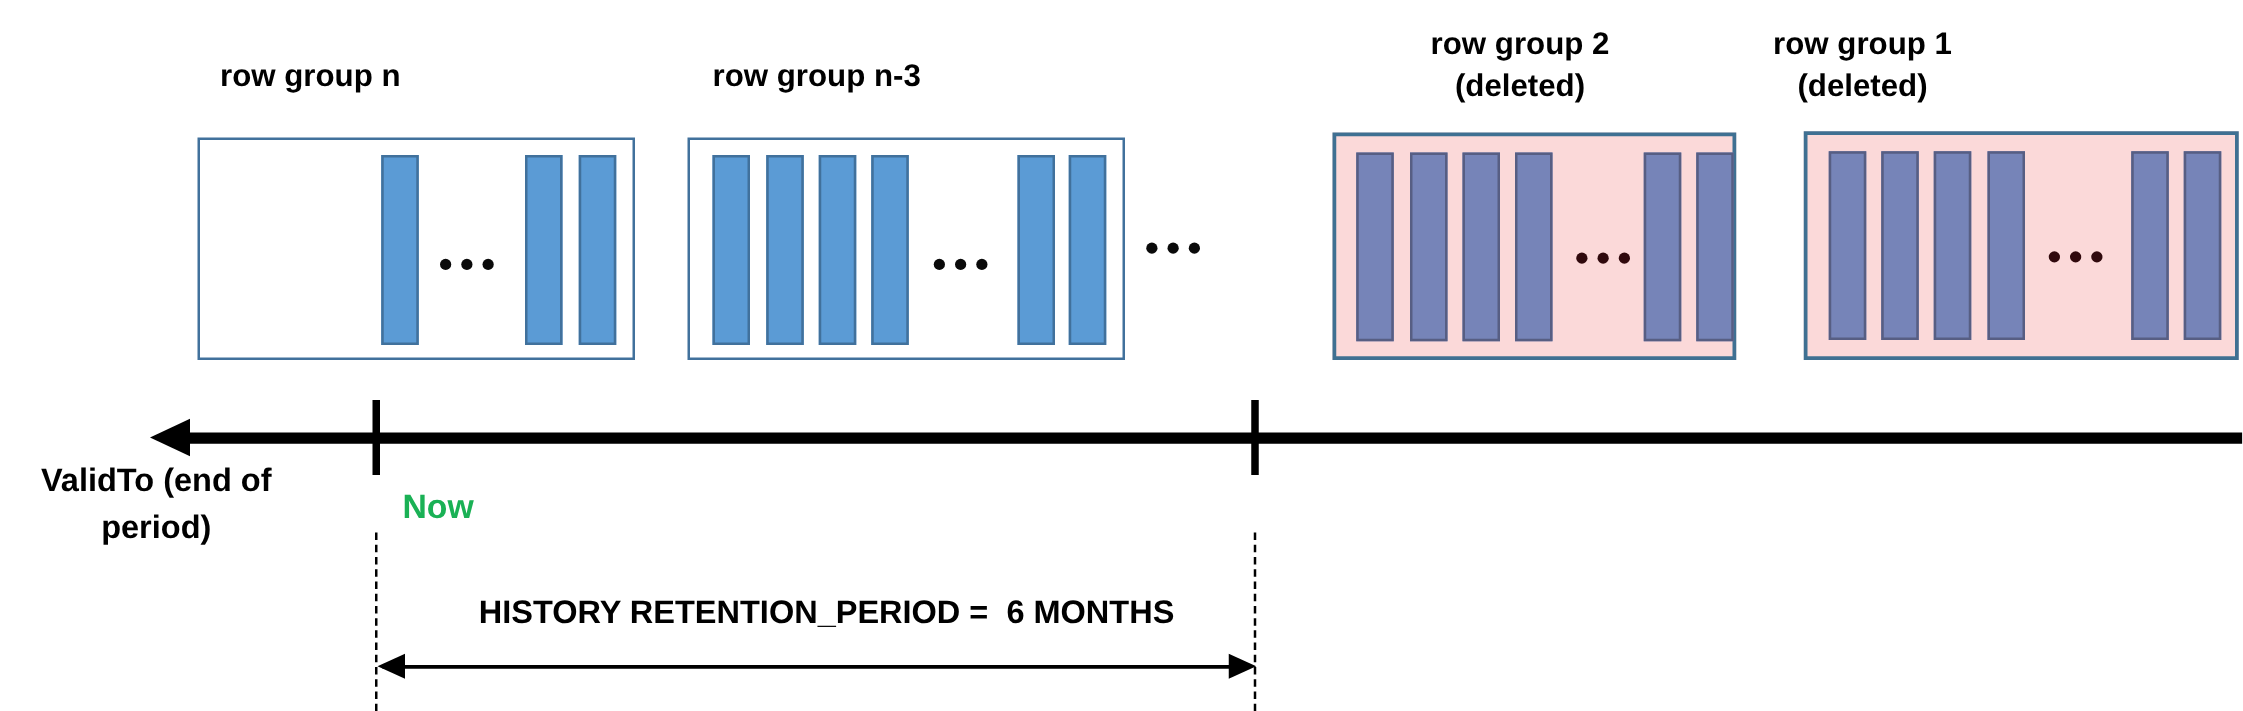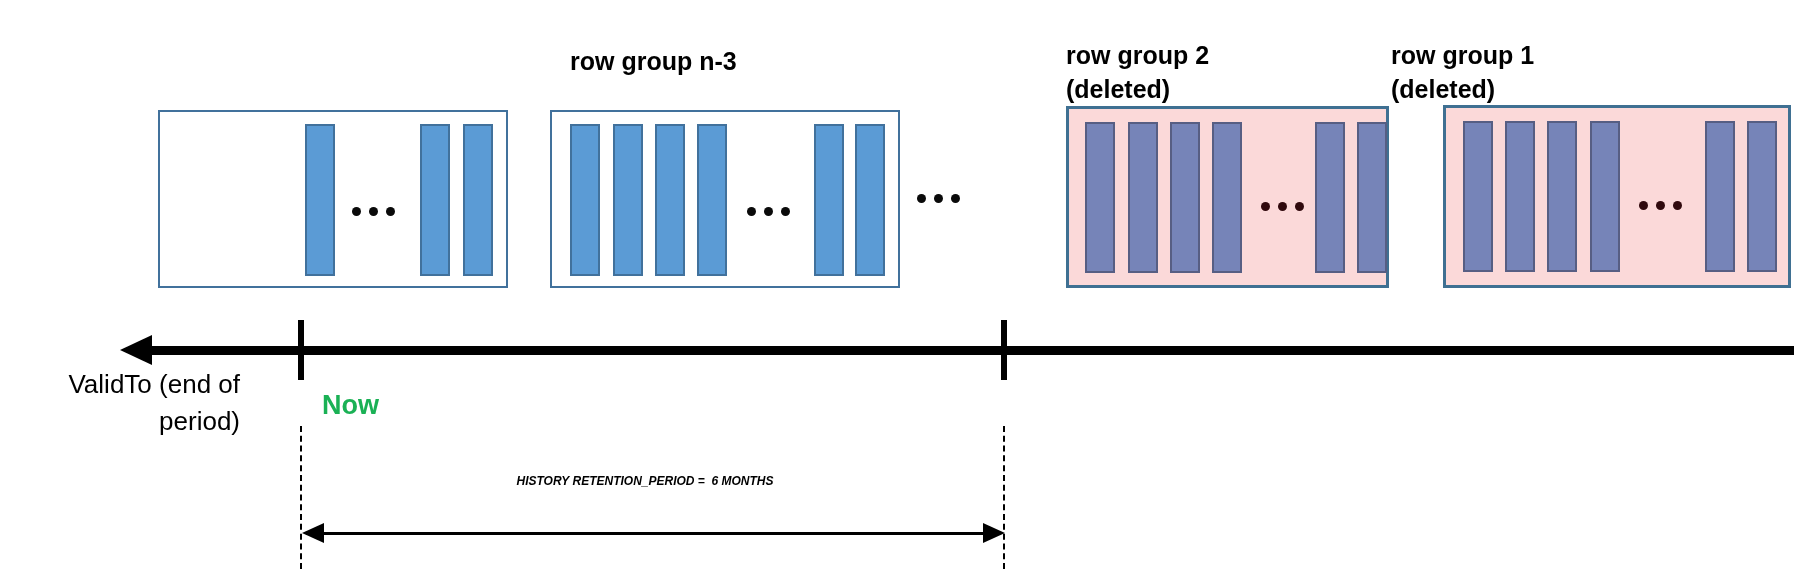--- a/index.html
+++ b/index.html
@@ -3,21 +3,21 @@
 <meta charset="utf-8">
 <style>
   html,body{margin:0;padding:0;background:#fff;}
   #stage{
     position:relative;width:1794px;height:569px;background:#fff;overflow:hidden;
     font-family:"Liberation Sans", sans-serif;color:#000;
   }
   .rg-title{
     position:absolute;font-size:25px;font-weight:bold;line-height:34px;white-space:nowrap;
   }
-  .rg-title.centered{white-space:normal;margin-top:20px;}
+  .rg-title.centered{text-align:center;white-space:normal;}
   .rg-title .line{display:block;}
   .rg-box{
     position:absolute;background:#fff;
     border:2px solid var(--box-border,#41719C);box-sizing:border-box;
   }
   .rg-box.deleted{
     background:var(--deleted-box-fill,#FBD9D9);
     border:3px solid var(--deleted-box-border,#3F7092);
   }
   .bar{
@@ -34,49 +34,52 @@
   .dots .dot{width:9px;height:9px;border-radius:50%;background:var(--dots,#0a0a0a);}
   .rg-box.deleted .dots .dot{background:var(--dots-deleted,#30090D);}
   .axis-line{position:absolute;left:142px;top:346px;width:1652px;height:9px;background:#000;}
   .axis-arrowhead{
     position:absolute;left:120px;top:335px;width:0;height:0;
     border-top:15px solid transparent;border-bottom:15px solid transparent;
     border-right:32px solid #000;
   }
   .tick{position:absolute;top:320px;width:6px;height:60px;background:#000;}
   .axis-caption{
-    position:absolute;left:10px;top:366px;width:230px;text-align:right;
-    font-size:26px;font-weight:normal;line-height:37px;
+    position:absolute;left:10px;top:366px;width:230px;text-align:center;
+    font-size:26px;font-weight:bold;line-height:37px;
   }
   .marker{position:absolute;top:390px;font-size:27px;font-weight:bold;text-align:center;}
   .marker.now{left:259px;width:120px;color:var(--now-green,#1AB155);text-align:right;}
   .marker.past{left:860px;width:300px;color:var(--past-red,#FF0000);white-space:nowrap;}
   .dash-line{position:absolute;top:426px;height:143px;width:0;border-left:2px dashed #000;}
   .retention-text{
     position:absolute;left:383px;top:474px;width:524px;text-align:center;
-    font-size:12px;font-weight:bold;white-space:pre;font-style:italic;
+    font-size:26px;font-weight:bold;white-space:pre;
   }
   .span-line{position:absolute;left:306px;top:532px;width:694px;height:3px;background:#000;}
   .span-head{position:absolute;top:523px;width:0;height:0;border-top:10px solid transparent;border-bottom:10px solid transparent;}
   .span-head.left{left:302px;border-right:22px solid #000;}
   .span-head.right{left:983px;border-left:22px solid #000;}
 </style>
 </head>
 <body>
 
 <div id="stage">
 
+  <div class="rg-title" style="left:176px;top:44px;">
+    <span class="line">row group n</span>
+  </div>
   <div class="rg-title" style="left:570px;top:44px;">
     <span class="line">row group n-3</span>
   </div>
   <div class="rg-title centered" style="left:1066px;top:18px;width:300px;">
     <span class="line">row group 2</span>
     <span class="line">(deleted)</span>
   </div>
-  <div class="rg-title centered" style="left:1391px;top:18px;width:300px;">
+  <div class="rg-title centered" style="left:1340px;top:18px;width:300px;">
     <span class="line">row group 1</span>
     <span class="line">(deleted)</span>
   </div>
 
   <div class="rg-box" style="left:158px;top:110px;width:350px;height:178px;">
     <div class="bar" style="left:145px;"></div>
     <div class="dots" style="left:192px;top:94px;">
       <div class="dot"></div>
         <div class="dot"></div>
         <div class="dot"></div>

